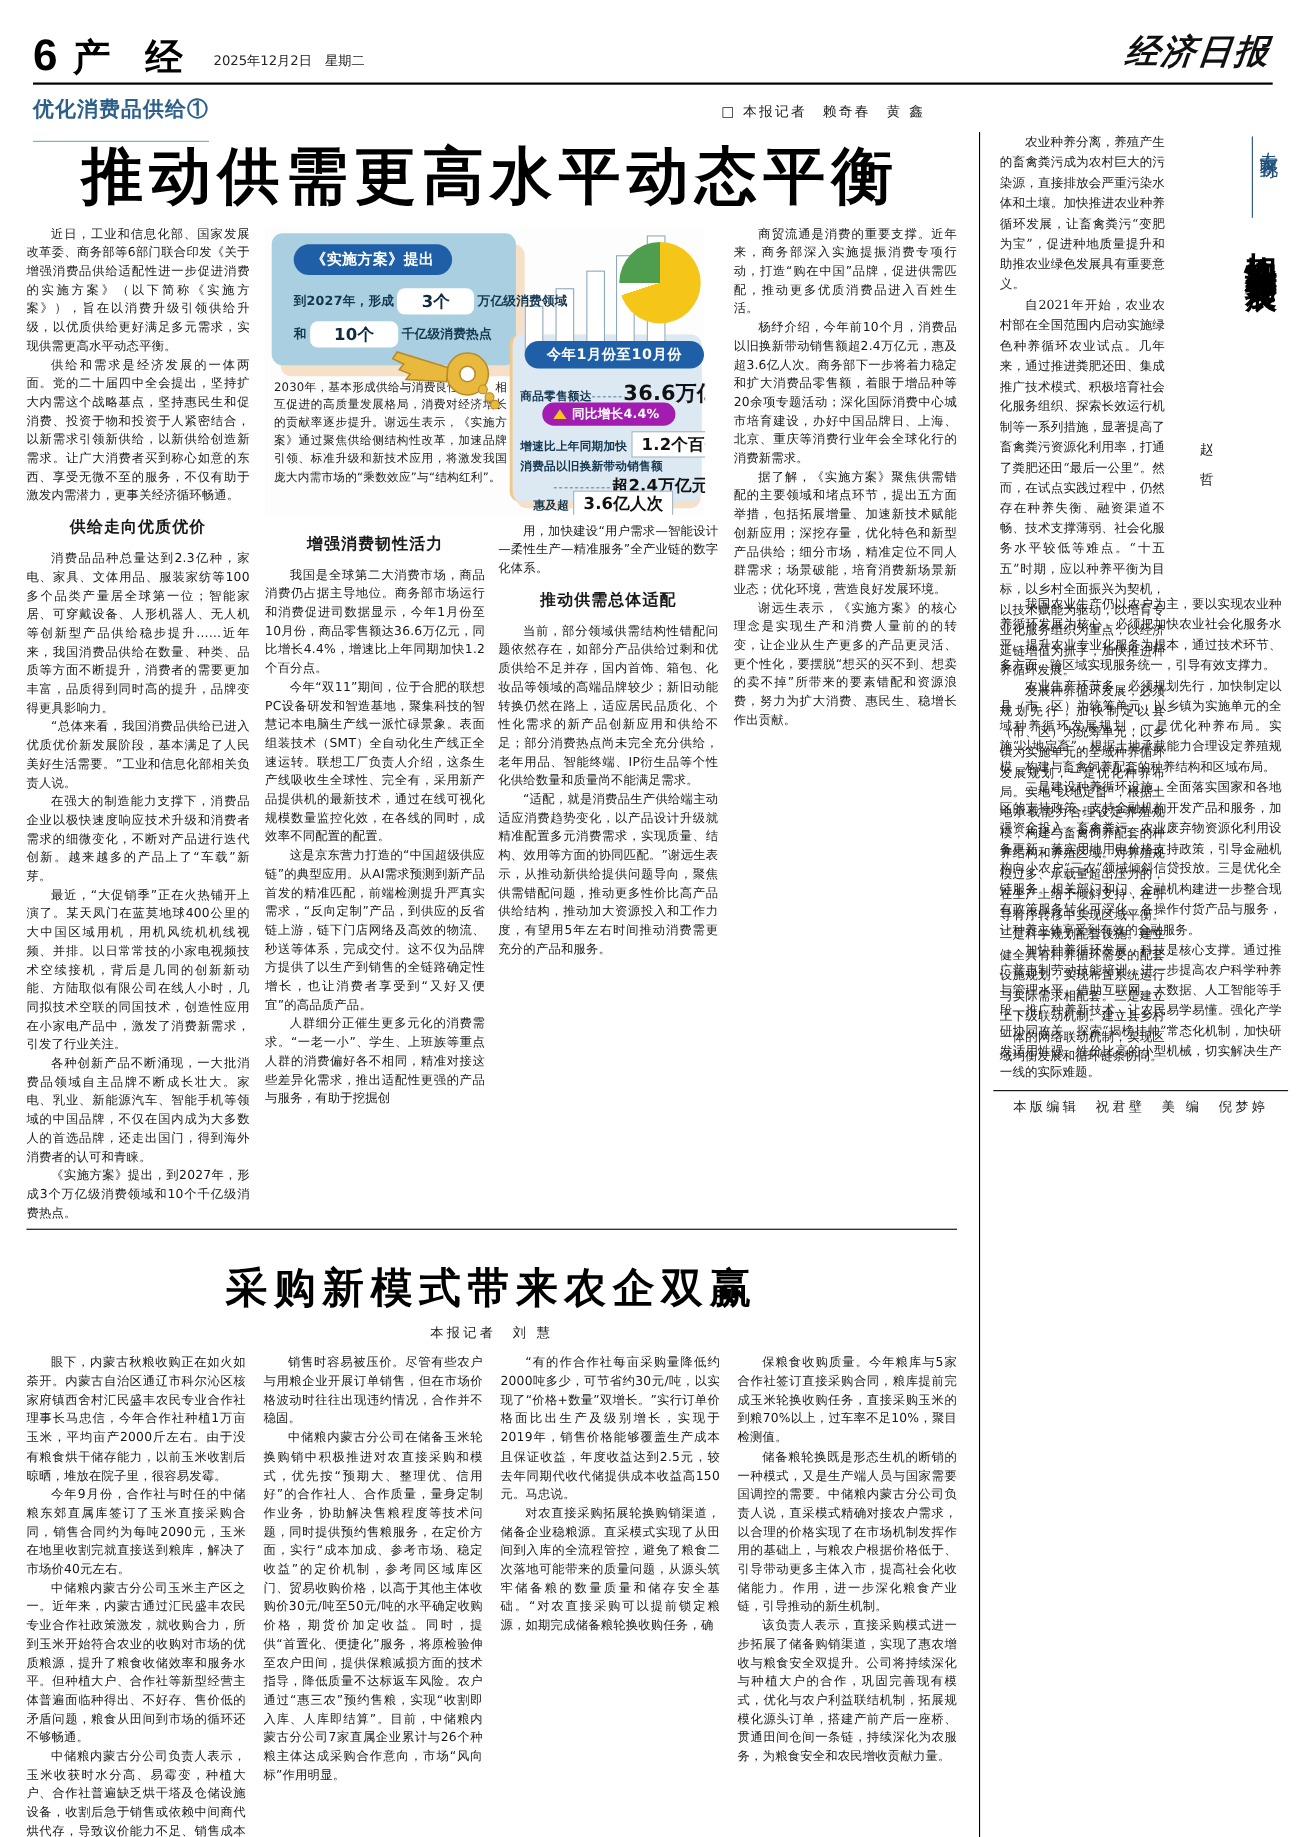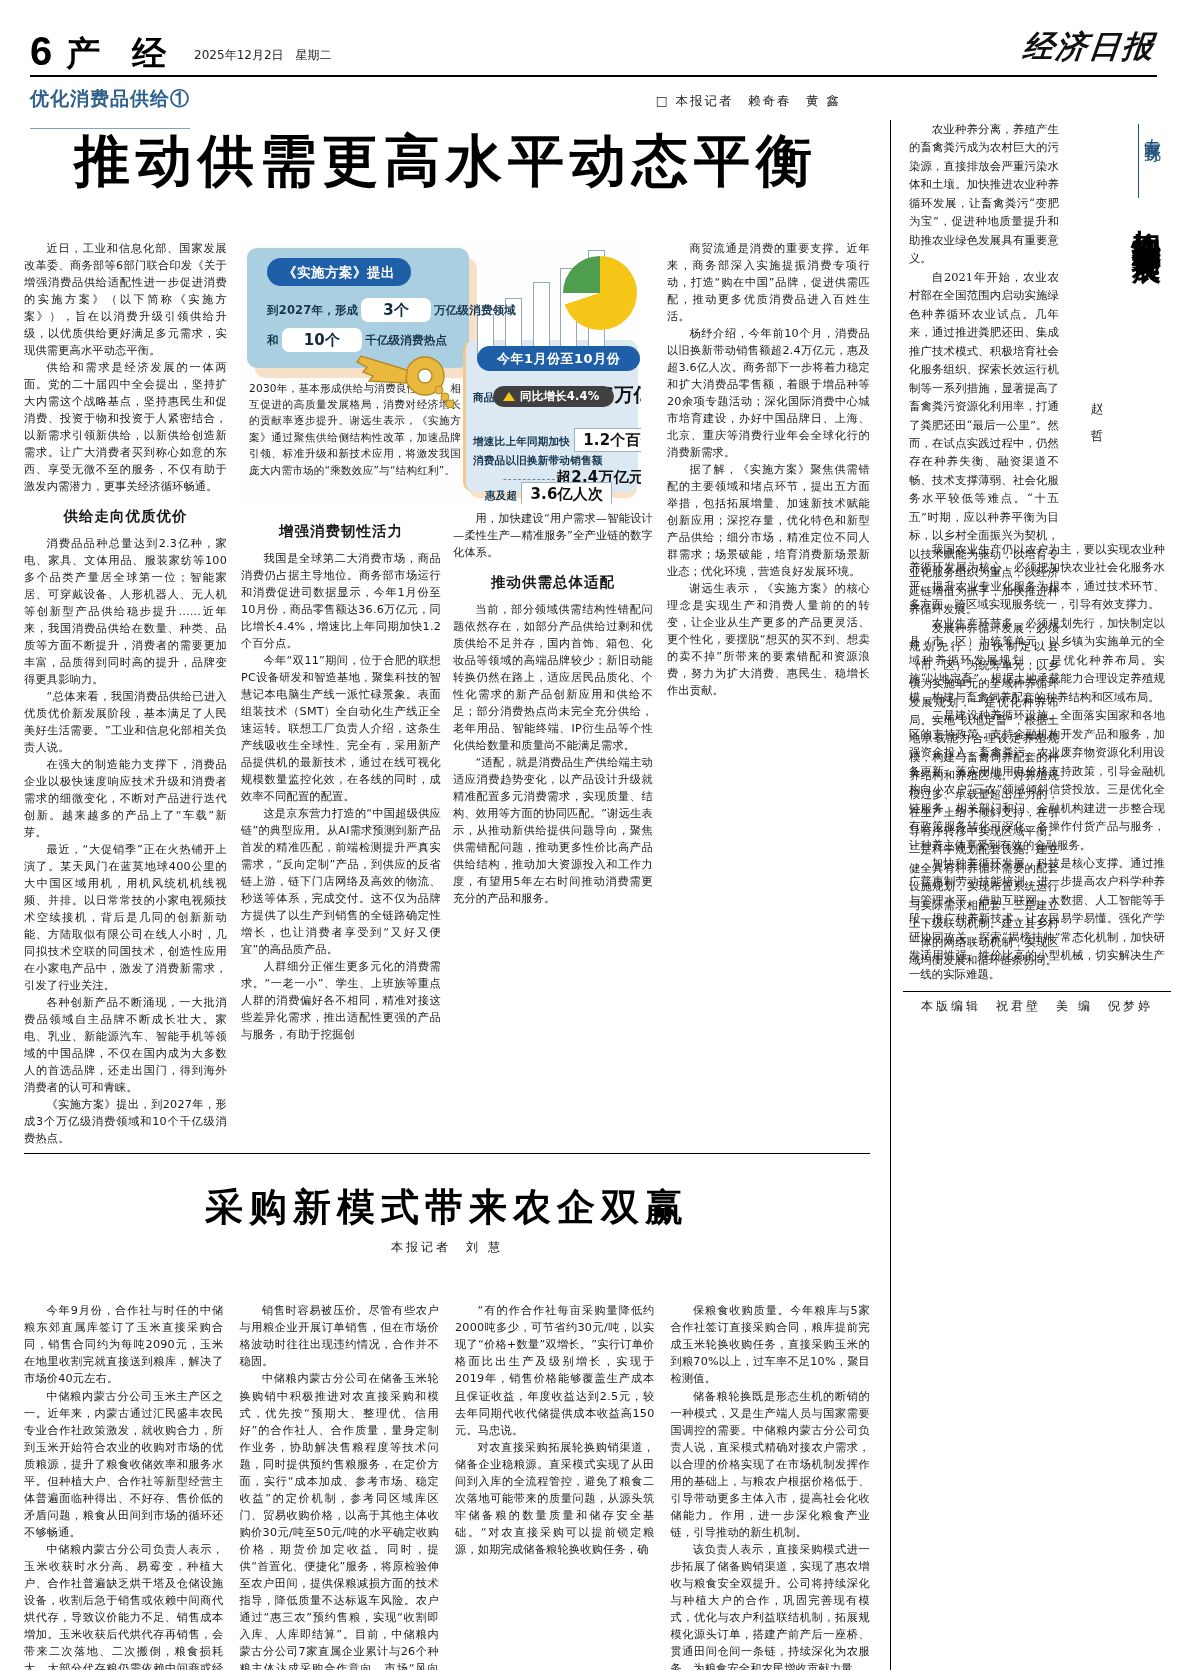--- a/index.html
+++ b/index.html
@@ -78,21 +78,21 @@
     width: 860px;
   }
 
   
   .body-wrap { display: flex; }
   .left-block { width: 862px; position: relative; }
   .vrule { width: 1px; background: #000; margin: 0 12px; }
   .right-block { width: 278px; position: relative; }
 
   
-  .cols { display: flex; gap: 0; margin-top: 36px; }
+  .cols { display: flex; gap: 0; }
   .col {
     font-family: "DejaVu Sans", sans-serif;
     font-size: 11.2px;
     line-height: 1.52;
     text-align: justify;
     color: #1a1a1a;
     padding: 0 8px;
     letter-spacing: .2px;
   }
   .col p { margin: 0 0 0 0; text-indent: 2em; }
@@ -184,22 +184,22 @@
     font-size: 13px; padding: 3px 20px; letter-spacing: .5px;
   }
   .ig-row {
     position: absolute; z-index: 5;
     font-family: "DejaVu Sans", sans-serif; font-size: 10.6px;
     font-weight: bold; color: #14364f; white-space: nowrap;
   }
   .ig-big { font-size: 19px; font-weight: bold; color: #111; }
   .ig-mid { font-size: 15px; font-weight: bold; color: #111; }
   .ig-badge {
-    position: absolute; left: 252px; top: 144px; z-index: 5;
-    background: #404040; color: #fff; border-radius: 14px;
+    position: absolute; left: 252px; top: 160px; z-index: 5;
+    background: #a21caf; color: #fff; border-radius: 14px;
     font-family: "DejaVu Sans", sans-serif; font-weight: bold;
     font-size: 11.5px; padding: 2px 14px 2px 10px;
   }
   .tri-up {
     display: inline-block; width: 0; height: 0; vertical-align: middle;
     border-left: 6px solid transparent; border-right: 6px solid transparent;
     border-bottom: 9px solid #f5c518; margin-right: 5px;
   }
   .ig-box {
     display: inline-block; background: #fff; border: 1px solid #9ab3c4;
@@ -392,20 +392,21 @@
         </div>
       </div>
 
       <div style="border-top:1.6px solid #000;margin:6px 8px 0 8px"></div>
 
       <div class="sec2-wrap">
         <div class="sec2-head">采购新模式带来农企双赢</div>
         <div class="sec2-byline">本报记者　刘 慧</div>
         <div class="cols">
           <div class="col" style="width:206px">
+            <p>眼下，内蒙古秋粮收购正在如火如荼开。内蒙古自治区通辽市科尔沁区核家府镇西舍村汇民盛丰农民专业合作社理事长马忠信，今年合作社种植1万亩玉米，平均亩产2000斤左右。由于没有粮食烘干储存能力，以前玉米收割后晾晒，堆放在院子里，很容易发霉。</p>
             <p>今年9月份，合作社与时任的中储粮东郊直属库签订了玉米直接采购合同，销售合同约为每吨2090元，玉米在地里收割完就直接送到粮库，解决了市场价40元左右。</p>
             <p>中储粮内蒙古分公司玉米主产区之一。近年来，内蒙古通过汇民盛丰农民专业合作社政策激发，就收购合力，所到玉米开始符合农业的收购对市场的优质粮源，提升了粮食收储效率和服务水平。但种植大户、合作社等新型经营主体普遍面临种得出、不好存、售价低的矛盾问题，粮食从田间到市场的循环还不够畅通。</p>
             <p>中储粮内蒙古分公司负责人表示，玉米收获时水分高、易霉变，种植大户、合作社普遍缺乏烘干塔及仓储设施设备，收割后急于销售或依赖中间商代烘代存，导致议价能力不足、销售成本增加。玉米收获后代烘代存再销售，会带来二次落地、二次搬倒，粮食损耗大。大部分代存粮仍需依赖中间商或经纪人收购，流通链条长、环节成本高，集中</p>
           </div>
           <div class="col" style="width:206px">
             <p>销售时容易被压价。尽管有些农户与用粮企业开展订单销售，但在市场价格波动时往往出现违约情况，合作并不稳固。</p>
             <p>中储粮内蒙古分公司在储备玉米轮换购销中积极推进对农直接采购和模式，优先按“预期大、整理优、信用好”的合作社人、合作质量，量身定制作业务，协助解决售粮程度等技术问题，同时提供预约售粮服务，在定价方面，实行“成本加成、参考市场、稳定收益”的定价机制，参考同区域库区门、贸易收购价格，以高于其他主体收购价30元/吨至50元/吨的水平确定收购价格，期货价加定收益。同时，提供“首置化、便捷化”服务，将原检验伸至农户田间，提供保粮减损方面的技术指导，降低质量不达标返车风险。农户通过“惠三农”预约售粮，实现“收割即入库、人库即结算”。目前，中储粮内蒙古分公司7家直属企业累计与26个种粮主体达成采购合作意向，市场“风向标”作用明显。</p>
           </div>
           <div class="col" style="width:206px">
             <p>“有的作合作社每亩采购量降低约2000吨多少，可节省约30元/吨，以实现了“价格+数量”双增长。”实行订单价格面比出生产及级别增长，实现于2019年，销售价格能够覆盖生产成本且保证收益，年度收益达到2.5元，较去年同期代收代储提供成本收益高150元。马忠说。</p>

